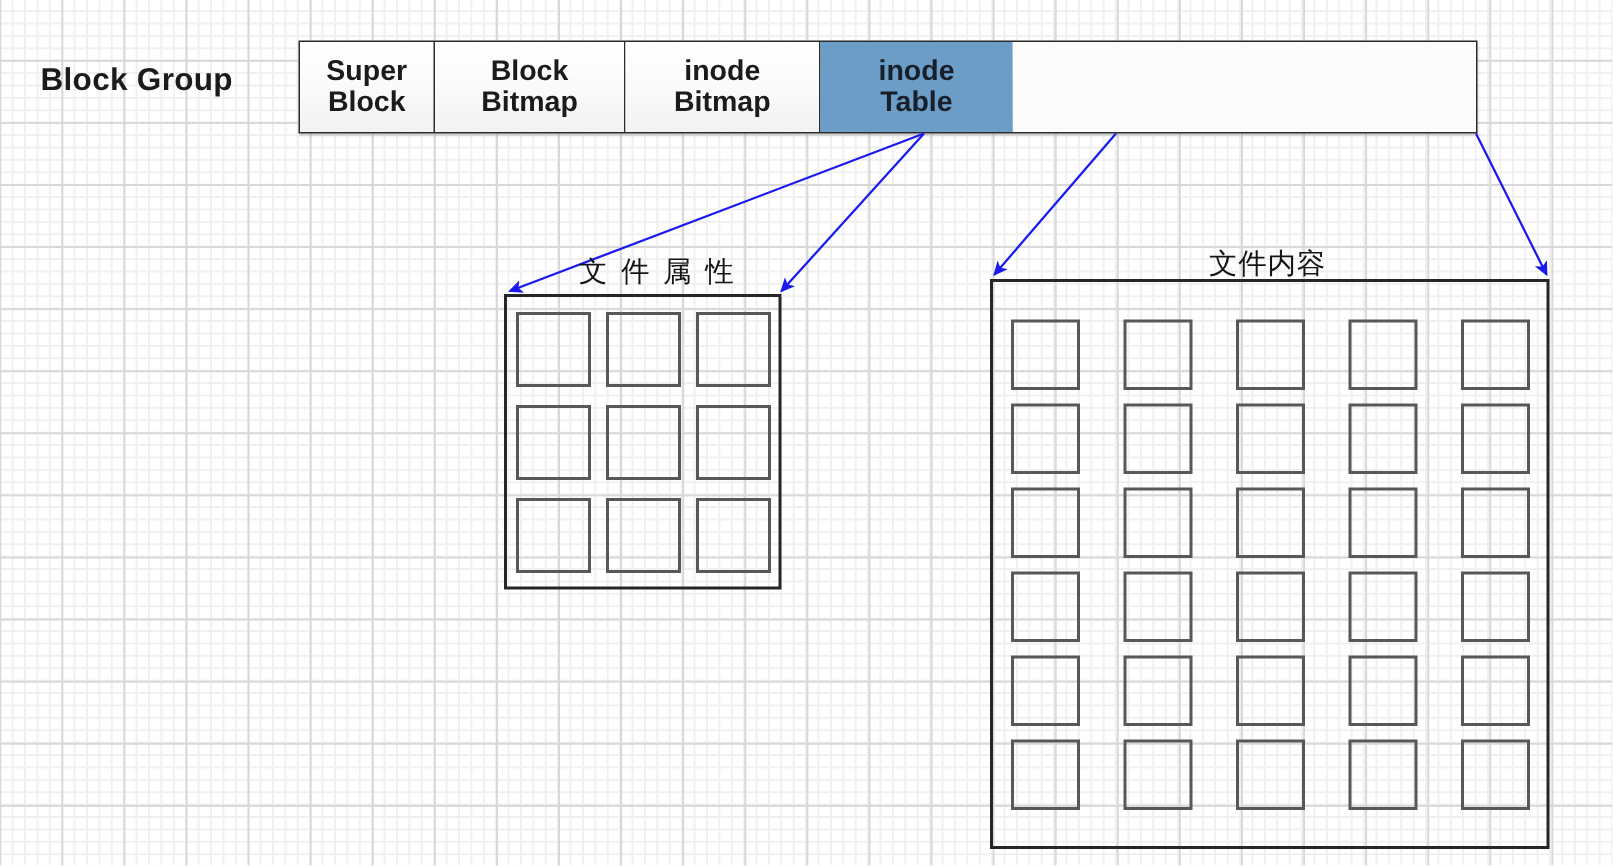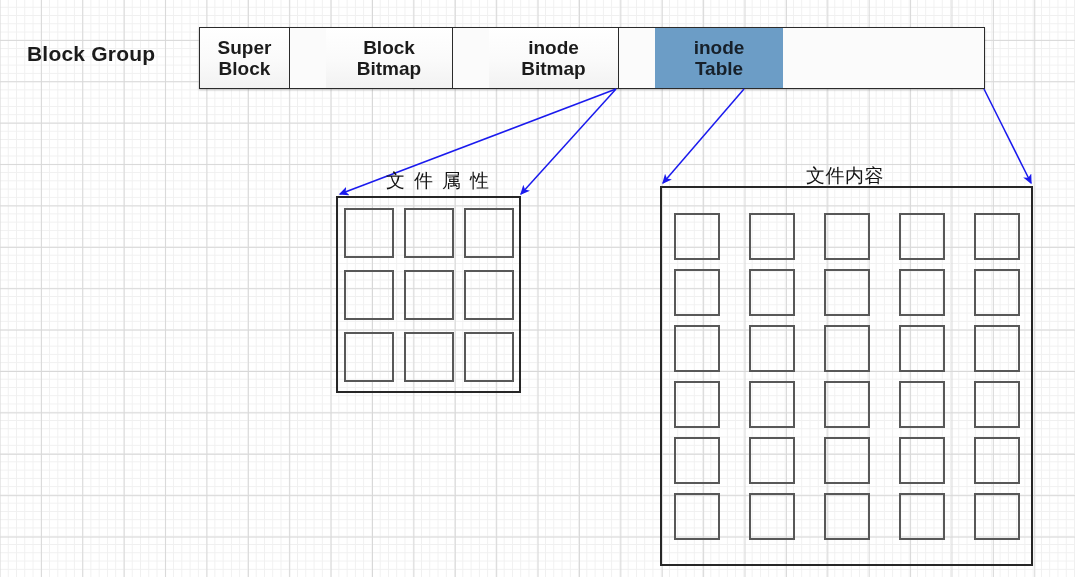--- a/index.html
+++ b/index.html
@@ -44,21 +44,20 @@
     position: absolute;
     left: 199px;
     top: 27px;
     width: 786px;
     height: 62px;
     display: flex;
     box-sizing: border-box;
     border: 1.6px solid #2b2b2b;
     background: #fbfbfb;
     box-shadow: 0 1px 2px rgba(0,0,0,0.25);
-    gap: 36px;
   }
   .bar-cell {
     box-sizing: border-box;
     display: flex;
     align-items: center;
     justify-content: center;
     text-align: center;
     font-size: 19px;
     font-weight: 700;
     color: #1b1b1b;

